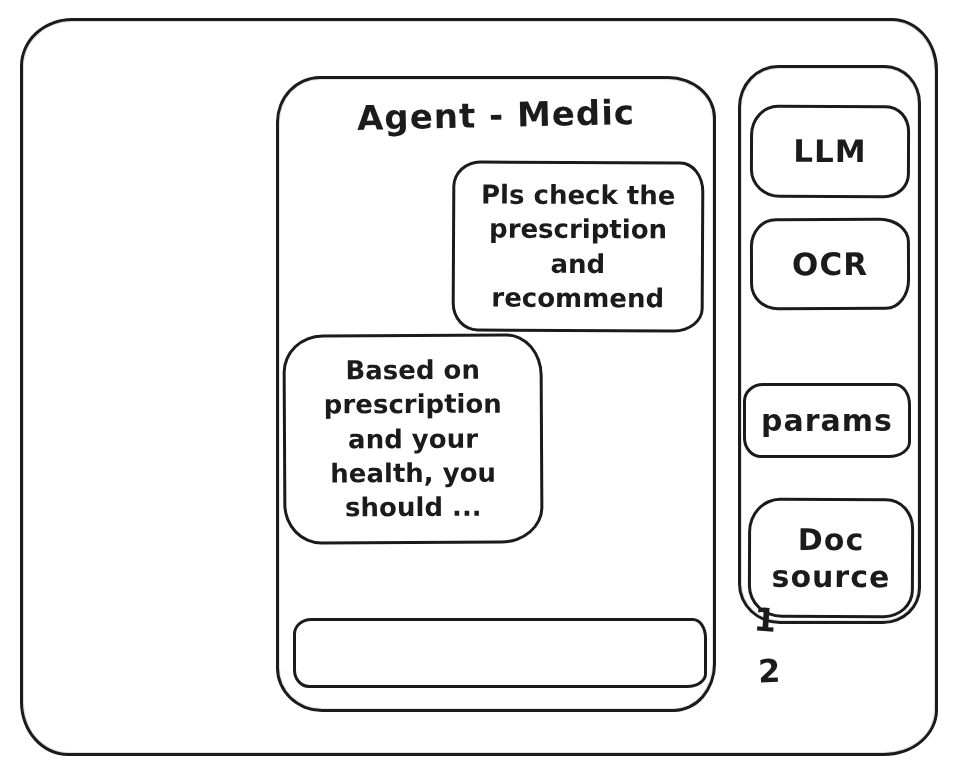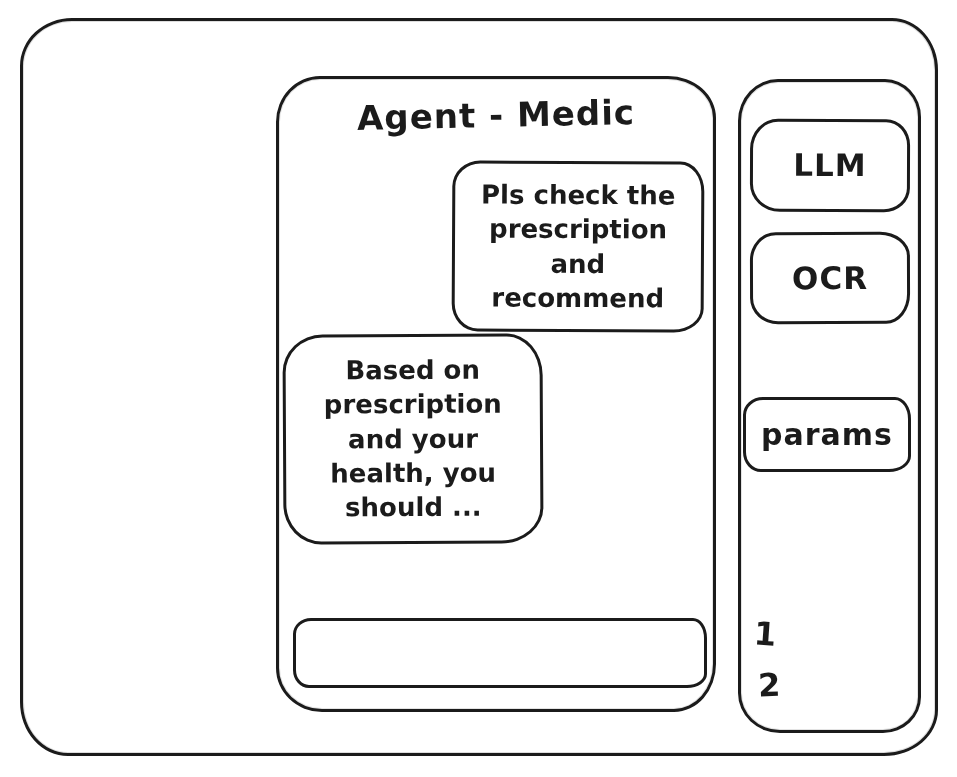--- a/index.html
+++ b/index.html
@@ -93,22 +93,22 @@
     border: 3px solid #1b1b1b;
     border-radius: 18px 14px 20px 16px / 16px 20px 14px 18px;
     background: #ffffff;
     font-family: inherit;
     font-size: 24px;
     padding: 0 18px;
     outline: none;
   }
   
   .tools {
-    left: 715px; top: 58px;
-    width: 183px; height: 654px;
+    left: 715px; top: 44px;
+    width: 183px; height: 559px;
     border-radius: 40px 36px 38px 42px / 42px 38px 36px 40px;
   }
   .tool-btn {
     position: absolute;
     border: 3px solid #1b1b1b;
     background: #ffffff;
     font-family: inherit;
     font-size: 31px;
     font-weight: 700;
     letter-spacing: 1px;
@@ -153,18 +153,20 @@
 and your
 health, you
 should ...</div>
       <input class="chat-input" type="text" placeholder="" style="">
     </main>
 
     <aside class="panel tools">
       <button class="tool-btn btn-llm">LLM</button>
       <button class="tool-btn btn-params">params</button>
       <button class="tool-btn btn-ocr">OCR</button>
+      <button class="tool-btn btn-doc">Doc
+source</button>
       <div class="doc-num doc-num-1">1</div>
       <div class="doc-num doc-num-2">2</div>
     </aside>
 
   </div>
 </div>
 
 </body></html>

